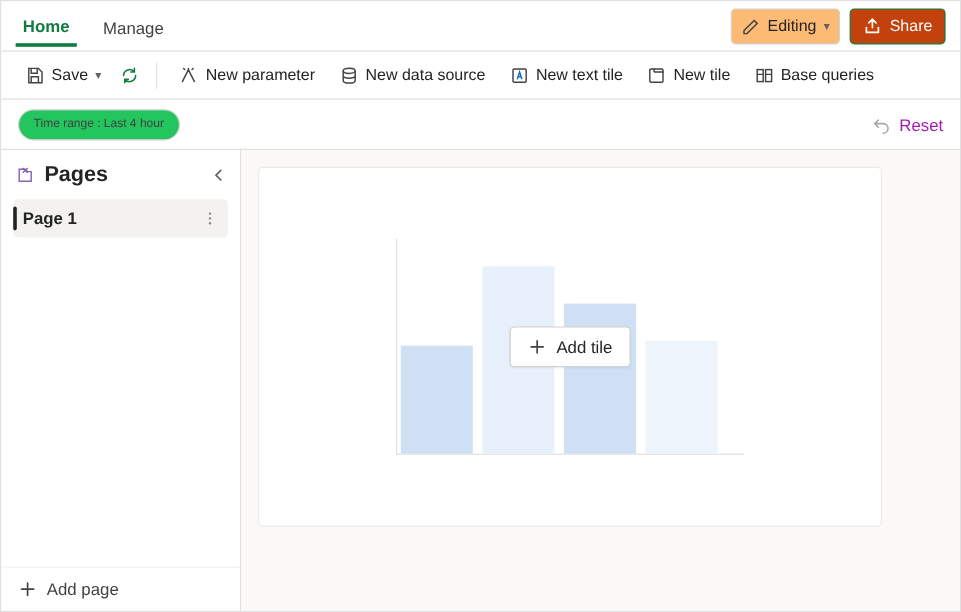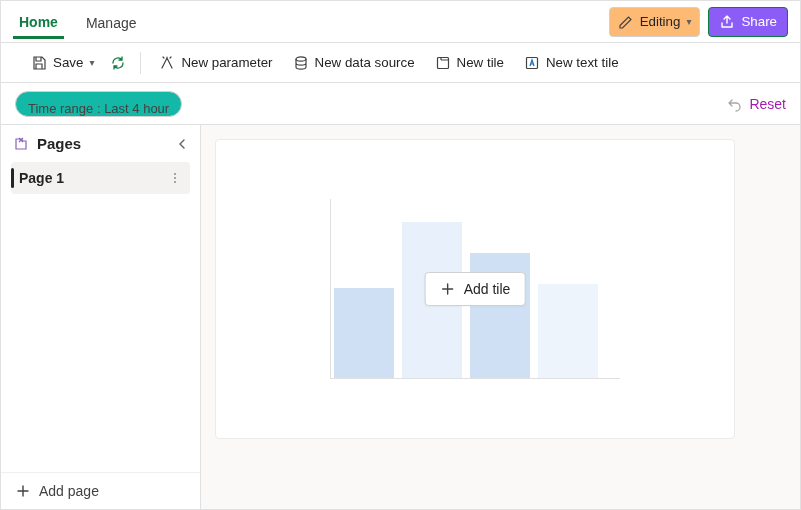--- a/index.html
+++ b/index.html
@@ -5,30 +5,30 @@
   * { box-sizing: border-box; }
   html, body { margin: 0; padding: 0; font-family: "Segoe UI", Arial, sans-serif; font-size: 14px; color: #242424; }
   body { width: 801px; height: 510px; border: 1px solid #e0e0e0; background: #fff; overflow: hidden; }
 
   .tabbar { display: flex; align-items: center; height: 42px; padding: 0 12px; border-bottom: 1px solid #e0e0e0; }
   .tab { padding: 10px 6px 8px 6px; margin-right: 16px; cursor: pointer; color: #424242; }
   .tab.active { color: #107c41; font-weight: 600; border-bottom: 3px solid #107c41; padding-bottom: 6px; }
   .tabbar-spacer { flex: 1; }
   .btn { display: inline-flex; align-items: center; gap: 6px; height: 30px; padding: 0 10px; border: 1px solid #d1d1d1; border-radius: 4px; background: #fdba74; cursor: pointer; color: #242424; }
   .btn.compact { padding: 0 8px; }
-  .btn-share { background: #8b5cf6; color: #fff; border-color: #0f7a3e; margin-left: 8px; }
+  .btn-share { background: #c2410c; color: #fff; border-color: #0f7a3e; margin-left: 8px; }
   .chev { font-size: 10px; color: #616161; }
 
-  .toolbar { display: flex; align-items: center; height: 40px; padding: 0 22px; border-bottom: 1px solid #e0e0e0; gap: 4px; }
+  .toolbar { display: flex; align-items: center; height: 40px; padding: 0 12px; border-bottom: 1px solid #e0e0e0; gap: 4px; }
   .tbtn { display: inline-flex; align-items: center; gap: 6px; height: 30px; padding: 0 8px; border: none; background: transparent; cursor: pointer; color: #242424; border-radius: 4px; }
   .divider { width: 1px; height: 22px; background: #e0e0e0; margin: 0 6px; }
   .icon { display: inline-flex; width: 16px; height: 16px; align-items: center; justify-content: center; }
 
   .filterbar { display: flex; align-items: center; height: 42px; padding: 0 14px; border-bottom: 1px solid #e0e0e0; }
-  .pill { display: inline-flex; align-items: flex-end; height: 26px; padding: 0 12px; border: 1px solid #d1d1d1; border-radius: 14px; font-size: 13px; color: #424242; background:#14b8a6; cursor:pointer;}
+  .pill { display: inline-flex; align-items: center; height: 26px; padding: 0 12px; border: 1px solid #d1d1d1; border-radius: 14px; font-size: 10px; color: #424242; background:#22c55e; cursor:pointer;}
   .filterbar .spacer { flex: 1; }
   .reset { display: inline-flex; align-items: center; gap: 6px; color: #a21caf; cursor: default; }
 
   .body { display: flex; height: calc(510px - 42px - 40px - 42px - 2px); }
   .sidebar { width: 200px; border-right: 1px solid #e0e0e0; display: flex; flex-direction: column; }
   .side-head { display: flex; align-items: center; gap: 8px; padding: 10px 12px 8px 12px; font-weight: 600; }
   .side-head .col { margin-left: auto; color: #616161; cursor: pointer; }
   .page-item { display: flex; align-items: center; height: 32px; margin: 2px 10px; padding: 0 8px; border-radius: 4px; background: #f3f2f1; cursor: pointer; position: relative; }
   .page-item::before { content:""; position:absolute; left:0; top:6px; bottom:6px; width:3px; background:#242424; border-radius:2px;}
   .page-item .more { margin-left: auto; color: #8a8a8a; cursor:pointer; }
@@ -106,33 +106,43 @@
           <ellipse cx="8" cy="4" rx="5" ry="2.2" fill="none" stroke="#424242" stroke-width="1.2"></ellipse>
           <path d="M3 4v8c0 1.2 2.2 2.2 5 2.2s5-1 5-2.2V4M3 8c0 1.2 2.2 2.2 5 2.2s5-1 5-2.2" fill="none" stroke="#424242" stroke-width="1.2"></path>
         </svg>
     </span>
     <span>New data source</span>
   </button>
   <button class="tbtn">
     <span class="icon">
       <svg width="16" height="16" viewBox="0 0 16 16">
           <rect x="2.5" y="2.5" width="11" height="11" rx="1" fill="none" stroke="#424242" stroke-width="1.2"></rect>
+          <path d="M6 11 8 5l2 6M6.7 9h2.6" fill="none" stroke="#106ebe" stroke-width="1.2"></path>
+        </svg>
+    </span>
+    <span>New text tile</span>
+  </button>
+  <button class="tbtn">
+    <span class="icon">
+      <svg width="16" height="16" viewBox="0 0 16 16">
+          <rect x="2.5" y="2.5" width="11" height="11" rx="1" fill="none" stroke="#424242" stroke-width="1.2"></rect>
           <path d="M6 2v3m0 0h8" fill="none" stroke="#424242" stroke-width="1.2"></path>
         </svg>
     </span>
     <span>New tile</span>
   </button>
   <button class="tbtn">
     <span class="icon">
       <svg width="16" height="16" viewBox="0 0 16 16">
-          <rect x="2.5" y="2.5" width="11" height="11" rx="1" fill="none" stroke="#424242" stroke-width="1.2"></rect>
-          <path d="M6 11 8 5l2 6M6.7 9h2.6" fill="none" stroke="#106ebe" stroke-width="1.2"></path>
-        </svg>
-    </span>
-    <span>New text tile</span>
+          <rect x="2" y="3" width="5" height="10" fill="none" stroke="#424242" stroke-width="1.2"></rect>
+          <rect x="9" y="3" width="5" height="10" fill="none" stroke="#424242" stroke-width="1.2"></rect>
+          <path d="M2 7h5M9 7h5" stroke="#424242" stroke-width="1.2"></path>
+        </svg>
+    </span>
+    <span>Base queries</span>
   </button>
 </div>
 
 <div class="filterbar">
   <div class="pill">
     <span>Time range :</span>
     <span>&nbsp;</span>
     <span>Last 4 hour</span>
   </div>
   <div class="spacer"></div>
@@ -148,21 +158,21 @@
 
 <div class="body">
   <div class="sidebar">
     <div class="side-head">
       <span class="icon">
         <svg width="16" height="16" viewBox="0 0 16 16">
             <path d="M3 3h5l2 2h3v8H3z" fill="none" stroke="#8a63b8" stroke-width="1.2"></path>
             <path d="M6 2l4 4M10 2 6 6" stroke="#8a63b8" stroke-width="1.2"></path>
           </svg>
       </span>
-      <span style="font-size:15px;">Pages</span>
+      <span style="font-size:18px;">Pages</span>
       <span class="col">
         <svg width="12" height="12" viewBox="0 0 12 12">
             <path d="M8 2 4 6l4 4" fill="none" stroke="#616161" stroke-width="1.4" stroke-linecap="round"></path>
           </svg>
       </span>
     </div>
     <div class="page-item">
       <span style="font-weight:600;">Page 1</span>
       <span class="more">
         <svg width="14" height="14" viewBox="0 0 14 14">

